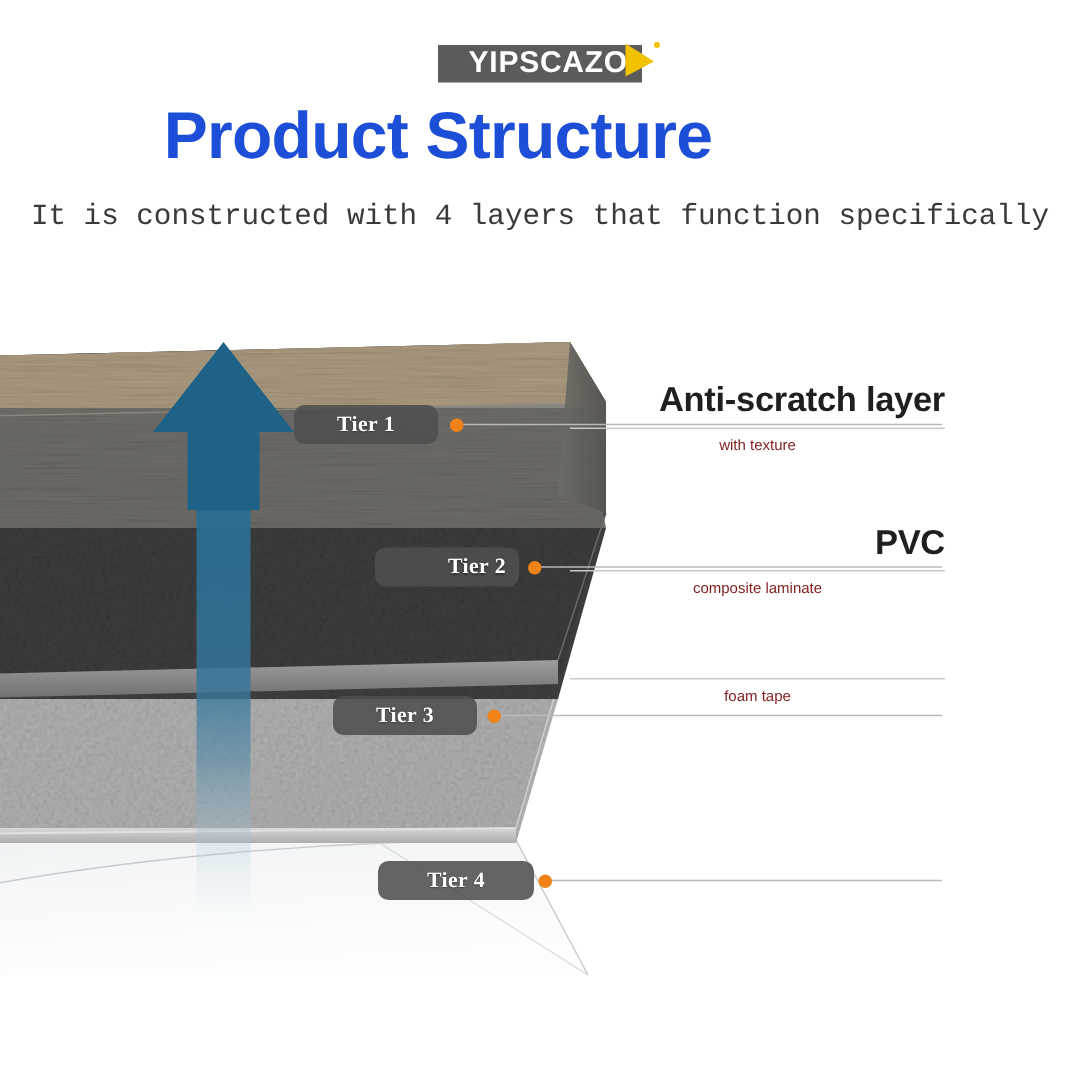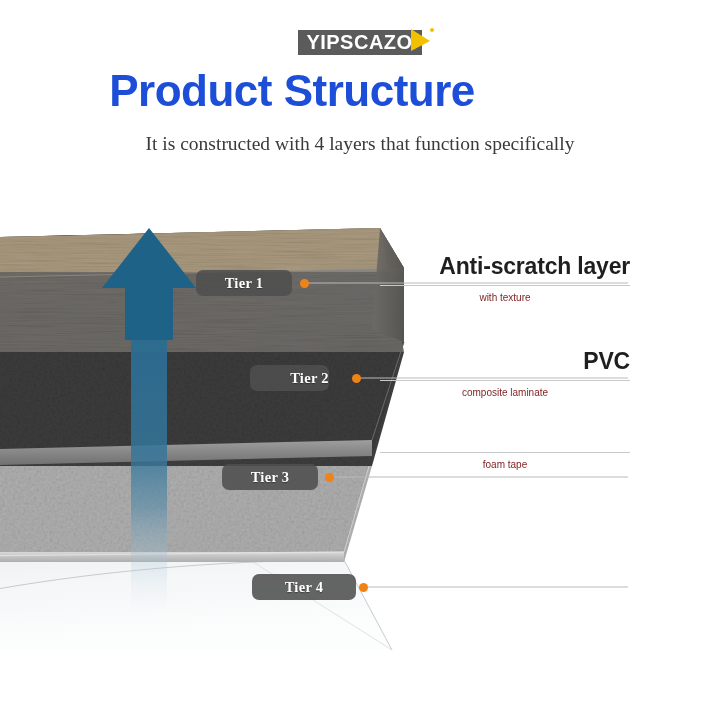--- a/index.html
+++ b/index.html
@@ -12,21 +12,21 @@
   #page { position: relative; width: 720px; height: 720px; background: #fff; }
 
   
   .logo-wrap {
     position: absolute; top: 30px; left: 0; width: 720px;
     display: flex; justify-content: center; align-items: center;
   }
   .logo-box {
     position: relative;
     background: #5b5b5b;
-    padding: 2px 9px 3px 8px;
+    padding: 2px 9px 3px 20px;
     display: flex; align-items: center;
   }
   .logo-text {
     color: #ffffff;
     font-size: 20px;
     font-weight: bold;
     letter-spacing: 0.5px;
     font-family: "Liberation Sans", sans-serif;
     line-height: 1;
   }
@@ -49,21 +49,21 @@
     font-weight: bold;
     letter-spacing: -0.5px;
     font-family: "Liberation Sans", sans-serif;
   }
   .subtitle {
     position: absolute; top: 133px; left: 0; width: 720px;
     text-align: center;
     color: #3a3a3a;
     font-size: 19.5px;
     font-weight: 400;
-    font-family: Liberation Serif, serif;
+    font-family: Liberation Mono, monospace;
   }
 
   
   .stage { position: absolute; top: 0; left: 0; width: 720px; height: 720px; }
   .stage svg { position: absolute; top: 0; left: 0; }
 
   
   .tier-badge {
     position: absolute;
     height: 26px;
@@ -292,21 +292,21 @@
         <line x1="330" y1="477" x2="628" y2="477"></line>
         <line x1="364" y1="587" x2="628" y2="587"></line>
       </g>
     </svg>
 
     <div class="tier-badge" style="left:196px; top:270px; width:96px;">
       <span>Tier 1</span>
     </div>
     <span class="tier-dot" style="left:300px; top:279px;"></span>
 
-    <div class="tier-badge" style="left:250px; top:365px; width:79px;padding-left:40px;">
+    <div class="tier-badge" style="left:250px; top:365px; width:96px;padding-left:40px;">
       <span>Tier 2</span>
     </div>
     <span class="tier-dot" style="left:352px; top:374px;"></span>
 
     <div class="tier-badge" style="left:222px; top:464px; width:96px;">
       <span>Tier 3</span>
     </div>
     <span class="tier-dot" style="left:325px; top:473px;"></span>
 
     <div class="tier-badge" style="left:252px; top:574px; width:104px;">

